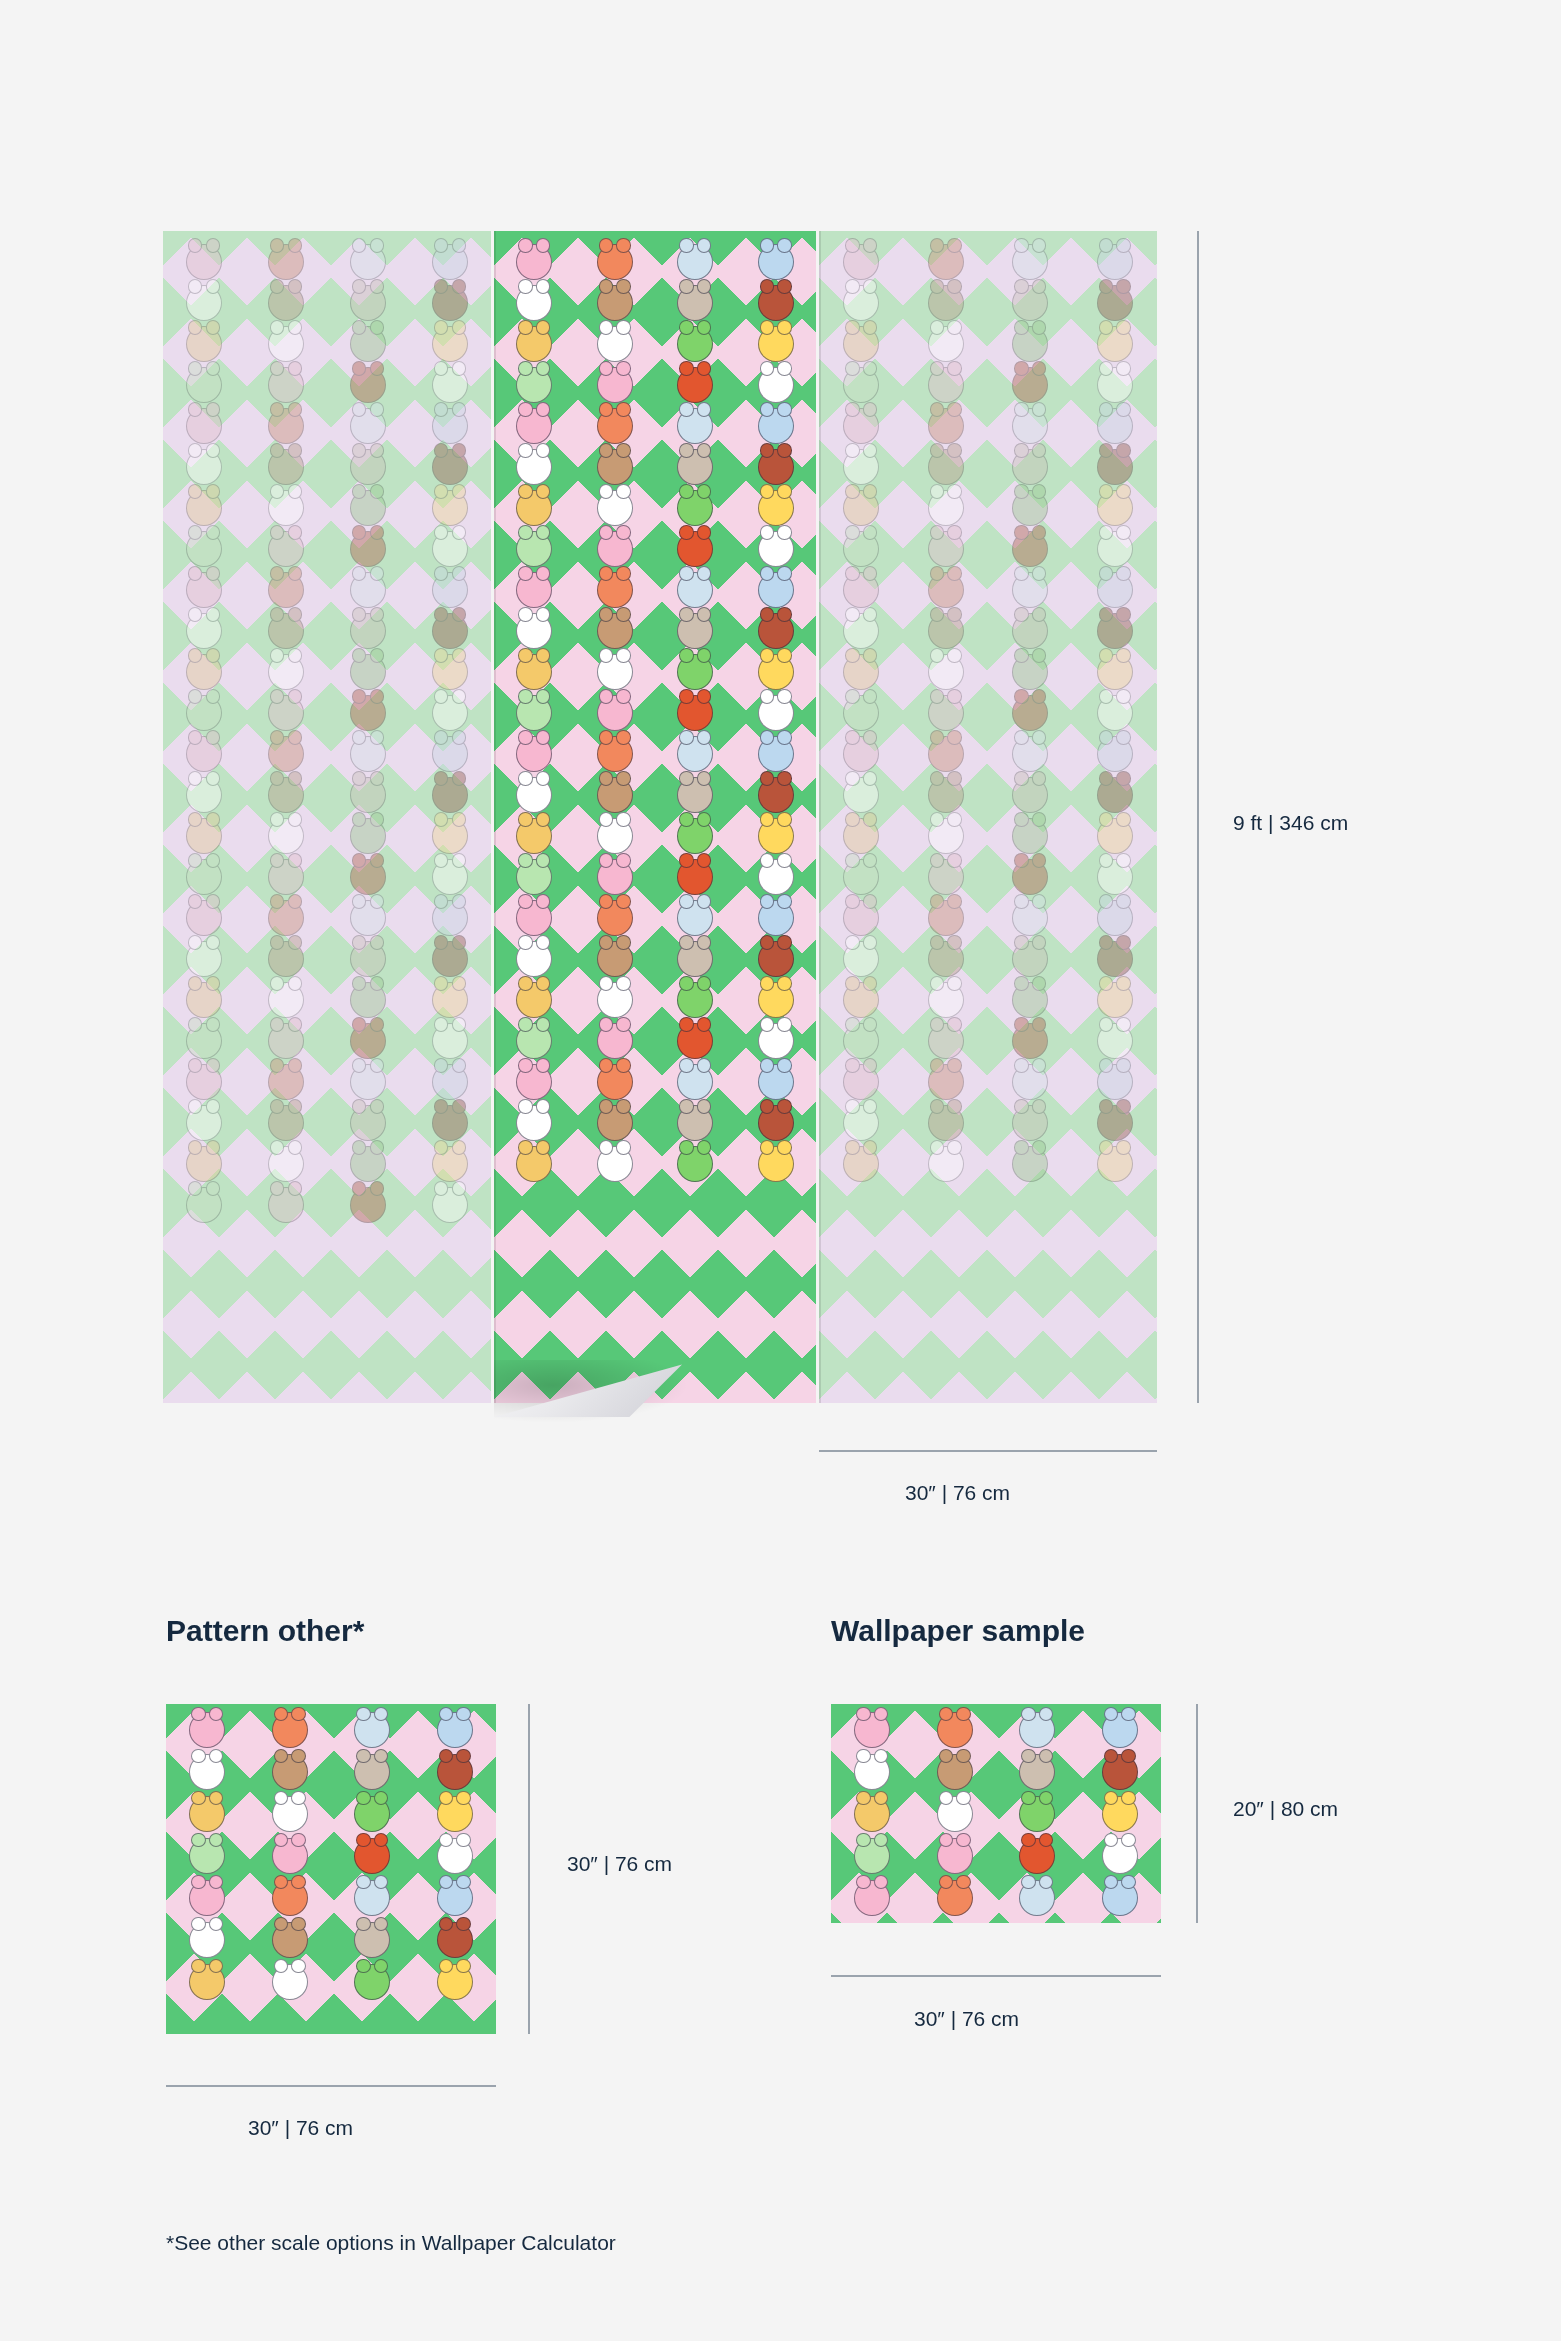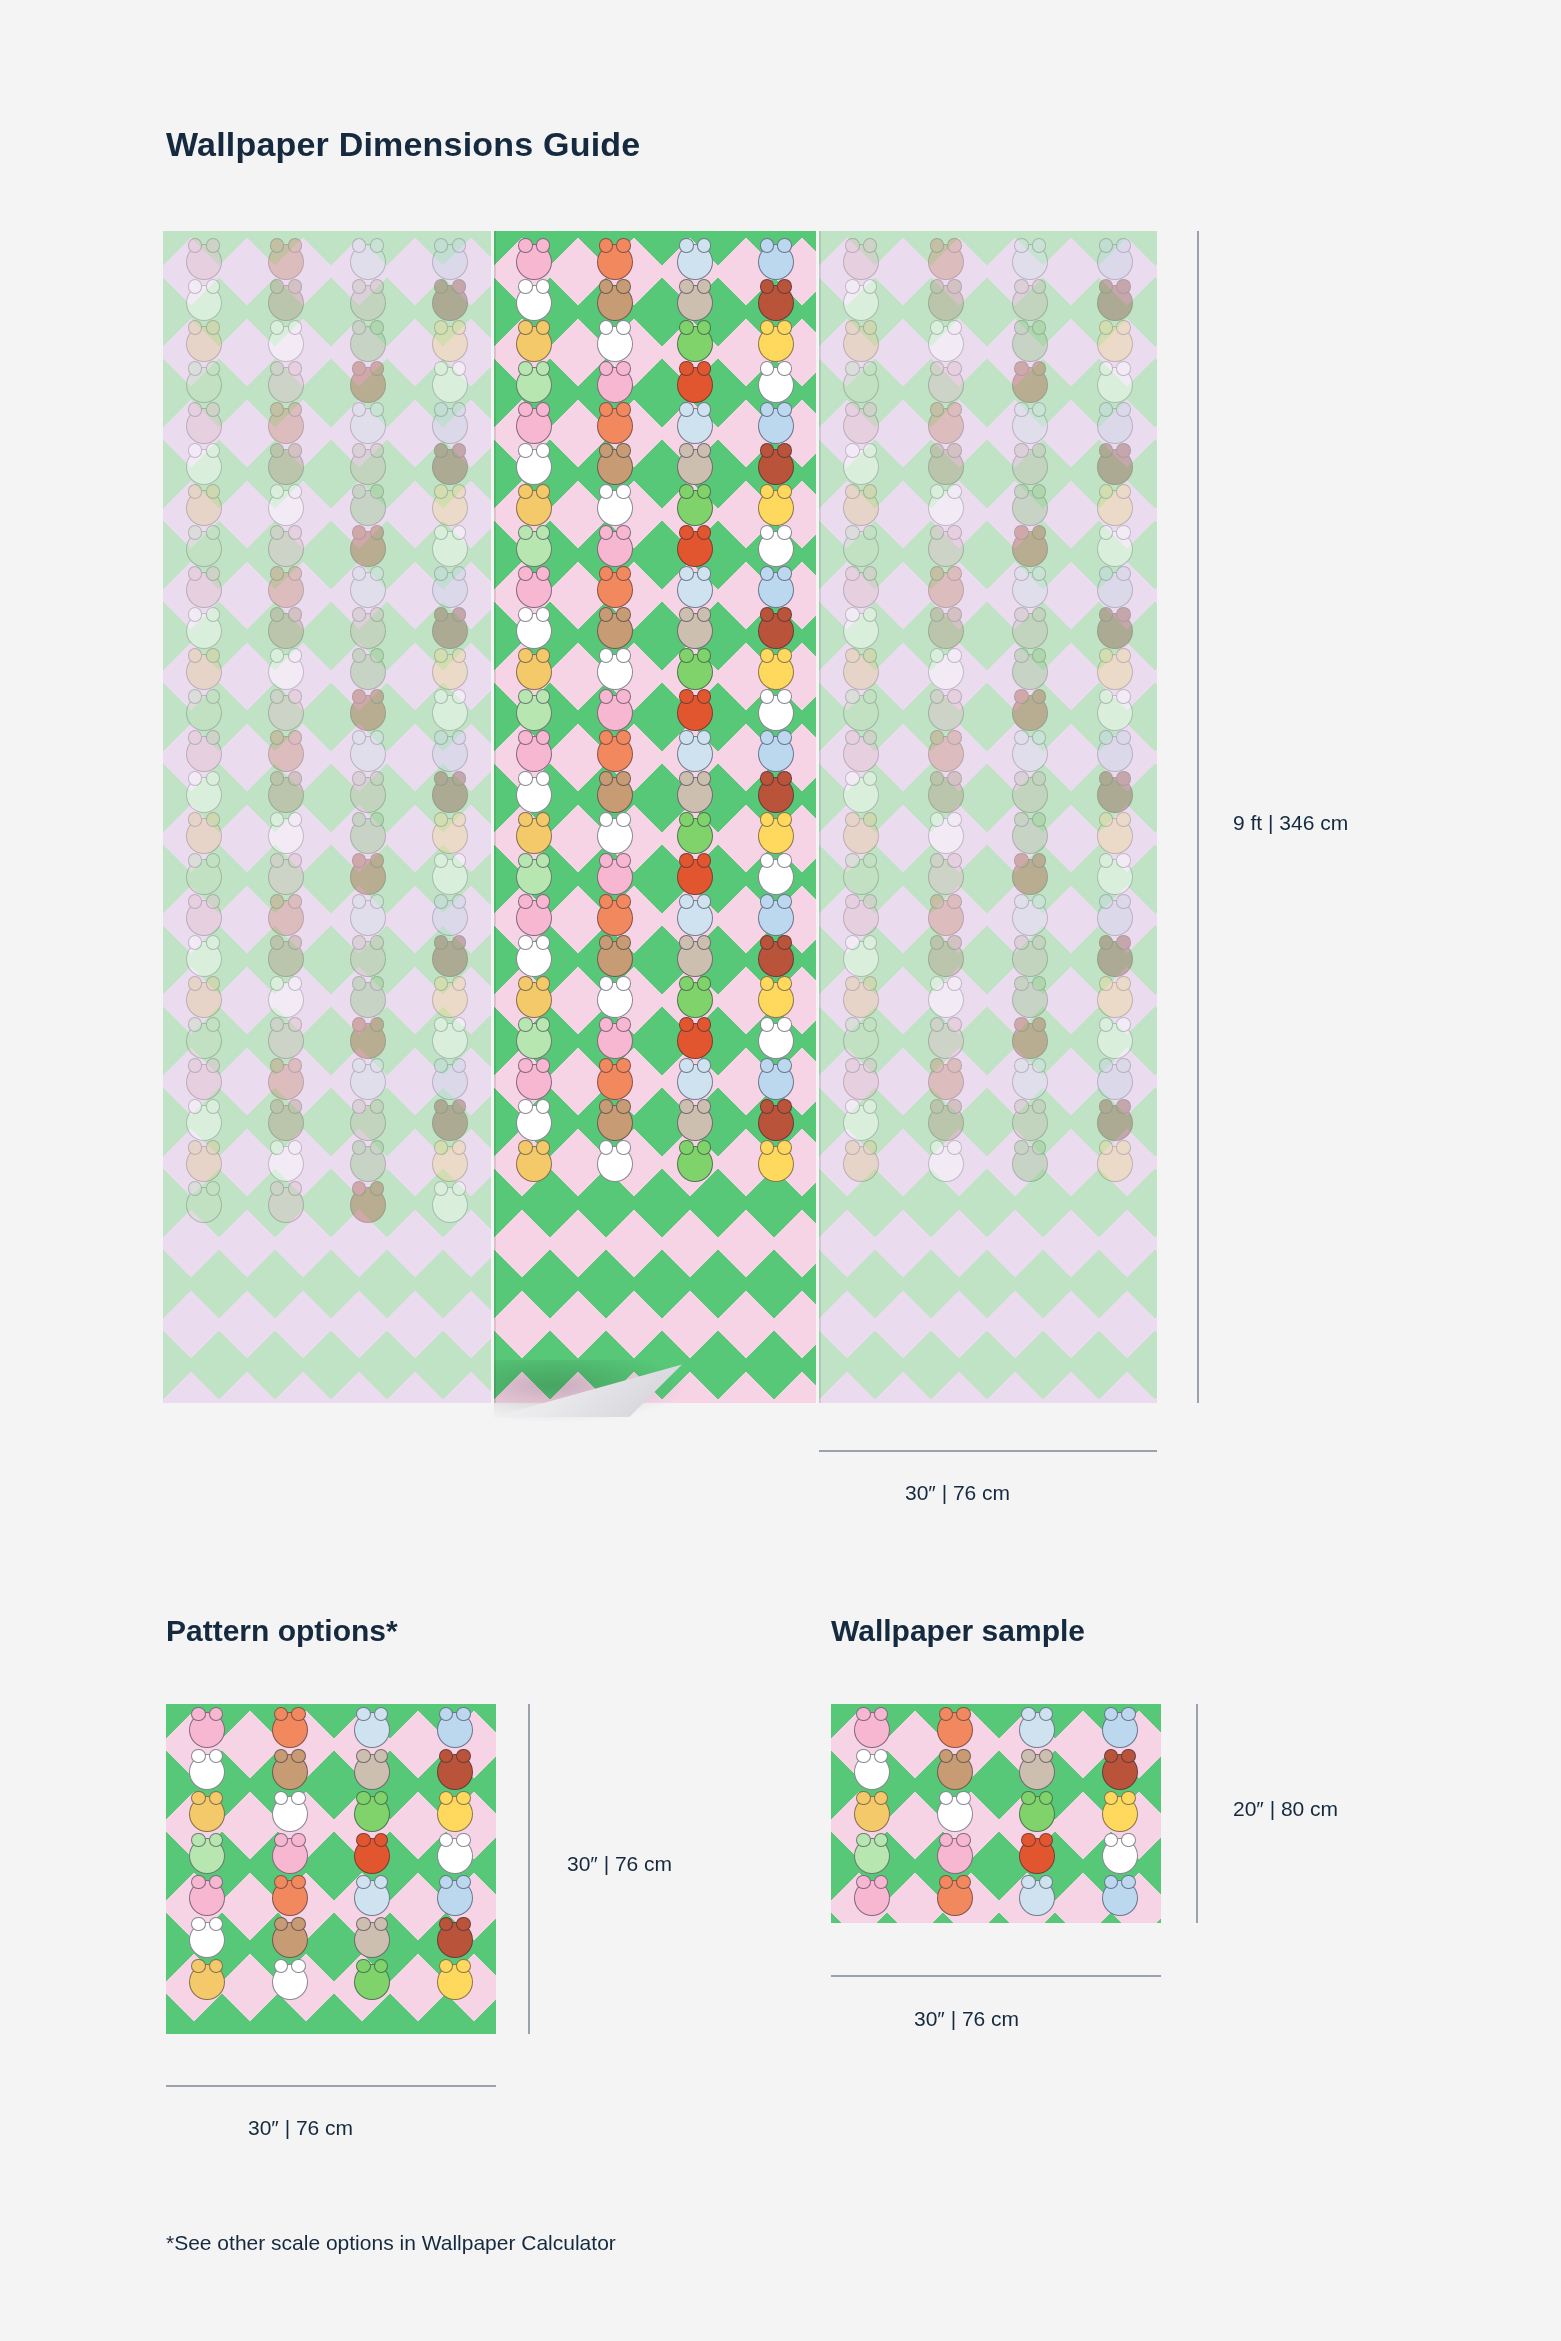--- a/index.html
+++ b/index.html
@@ -177,21 +177,20 @@
   .swatch .faces { grid-auto-rows: 42px; padding-top: 7.8px; }
 
   #pattern-repeat-swatch { left: 166px; top: 1704px; width: 330px; height: 330px; }
   #wallpaper-sample-swatch { left: 831px; top: 1704px; width: 330px; height: 219px; }
 </style>
 </head>
 <body>
 
 <div class="page">
 
-  <div class="main-title">Wallpaper Dimensions Guide</div>
 
   <div class="hero">
 
     <div class="panel left-panel">
       <div class="pat"></div>
       <div class="faces dim">
         <span class="face" style="background:#f7b7d0"></span>
         <span class="face" style="background:#f2885d"></span>
         <span class="face" style="background:#cfe2ef"></span>
         <span class="face" style="background:#bcd8ef"></span>
@@ -491,21 +490,21 @@
     <div class="curl-shadow"></div>
     <div class="curl"></div>
   </div>
 
   <div class="rule-v" style="left:1197px; top:231px; height:1172px;"></div>
   <div class="dim-label" style="left:1233px; top:811px;">9 ft | 346 cm</div>
 
   <div class="rule-h" style="left:819px; top:1450px; width:338px;"></div>
   <div class="dim-label" style="left:905px; top:1481px;">30″ | 76 cm</div>
 
-  <div class="section-title" id="pattern-repeat-title">Pattern options*</div>
+  <div class="section-title" id="pattern-repeat-title">Pattern other*</div>
 
   <div class="swatch" id="pattern-repeat-swatch">
     <div class="pat bright"></div>
     <div class="faces">
       <span class="face" style="background:#f7b7d0"></span>
       <span class="face" style="background:#f2885d"></span>
       <span class="face" style="background:#cfe2ef"></span>
       <span class="face" style="background:#bcd8ef"></span>
       <span class="face" style="background:#ffffff"></span>
       <span class="face" style="background:#c79b74"></span>

